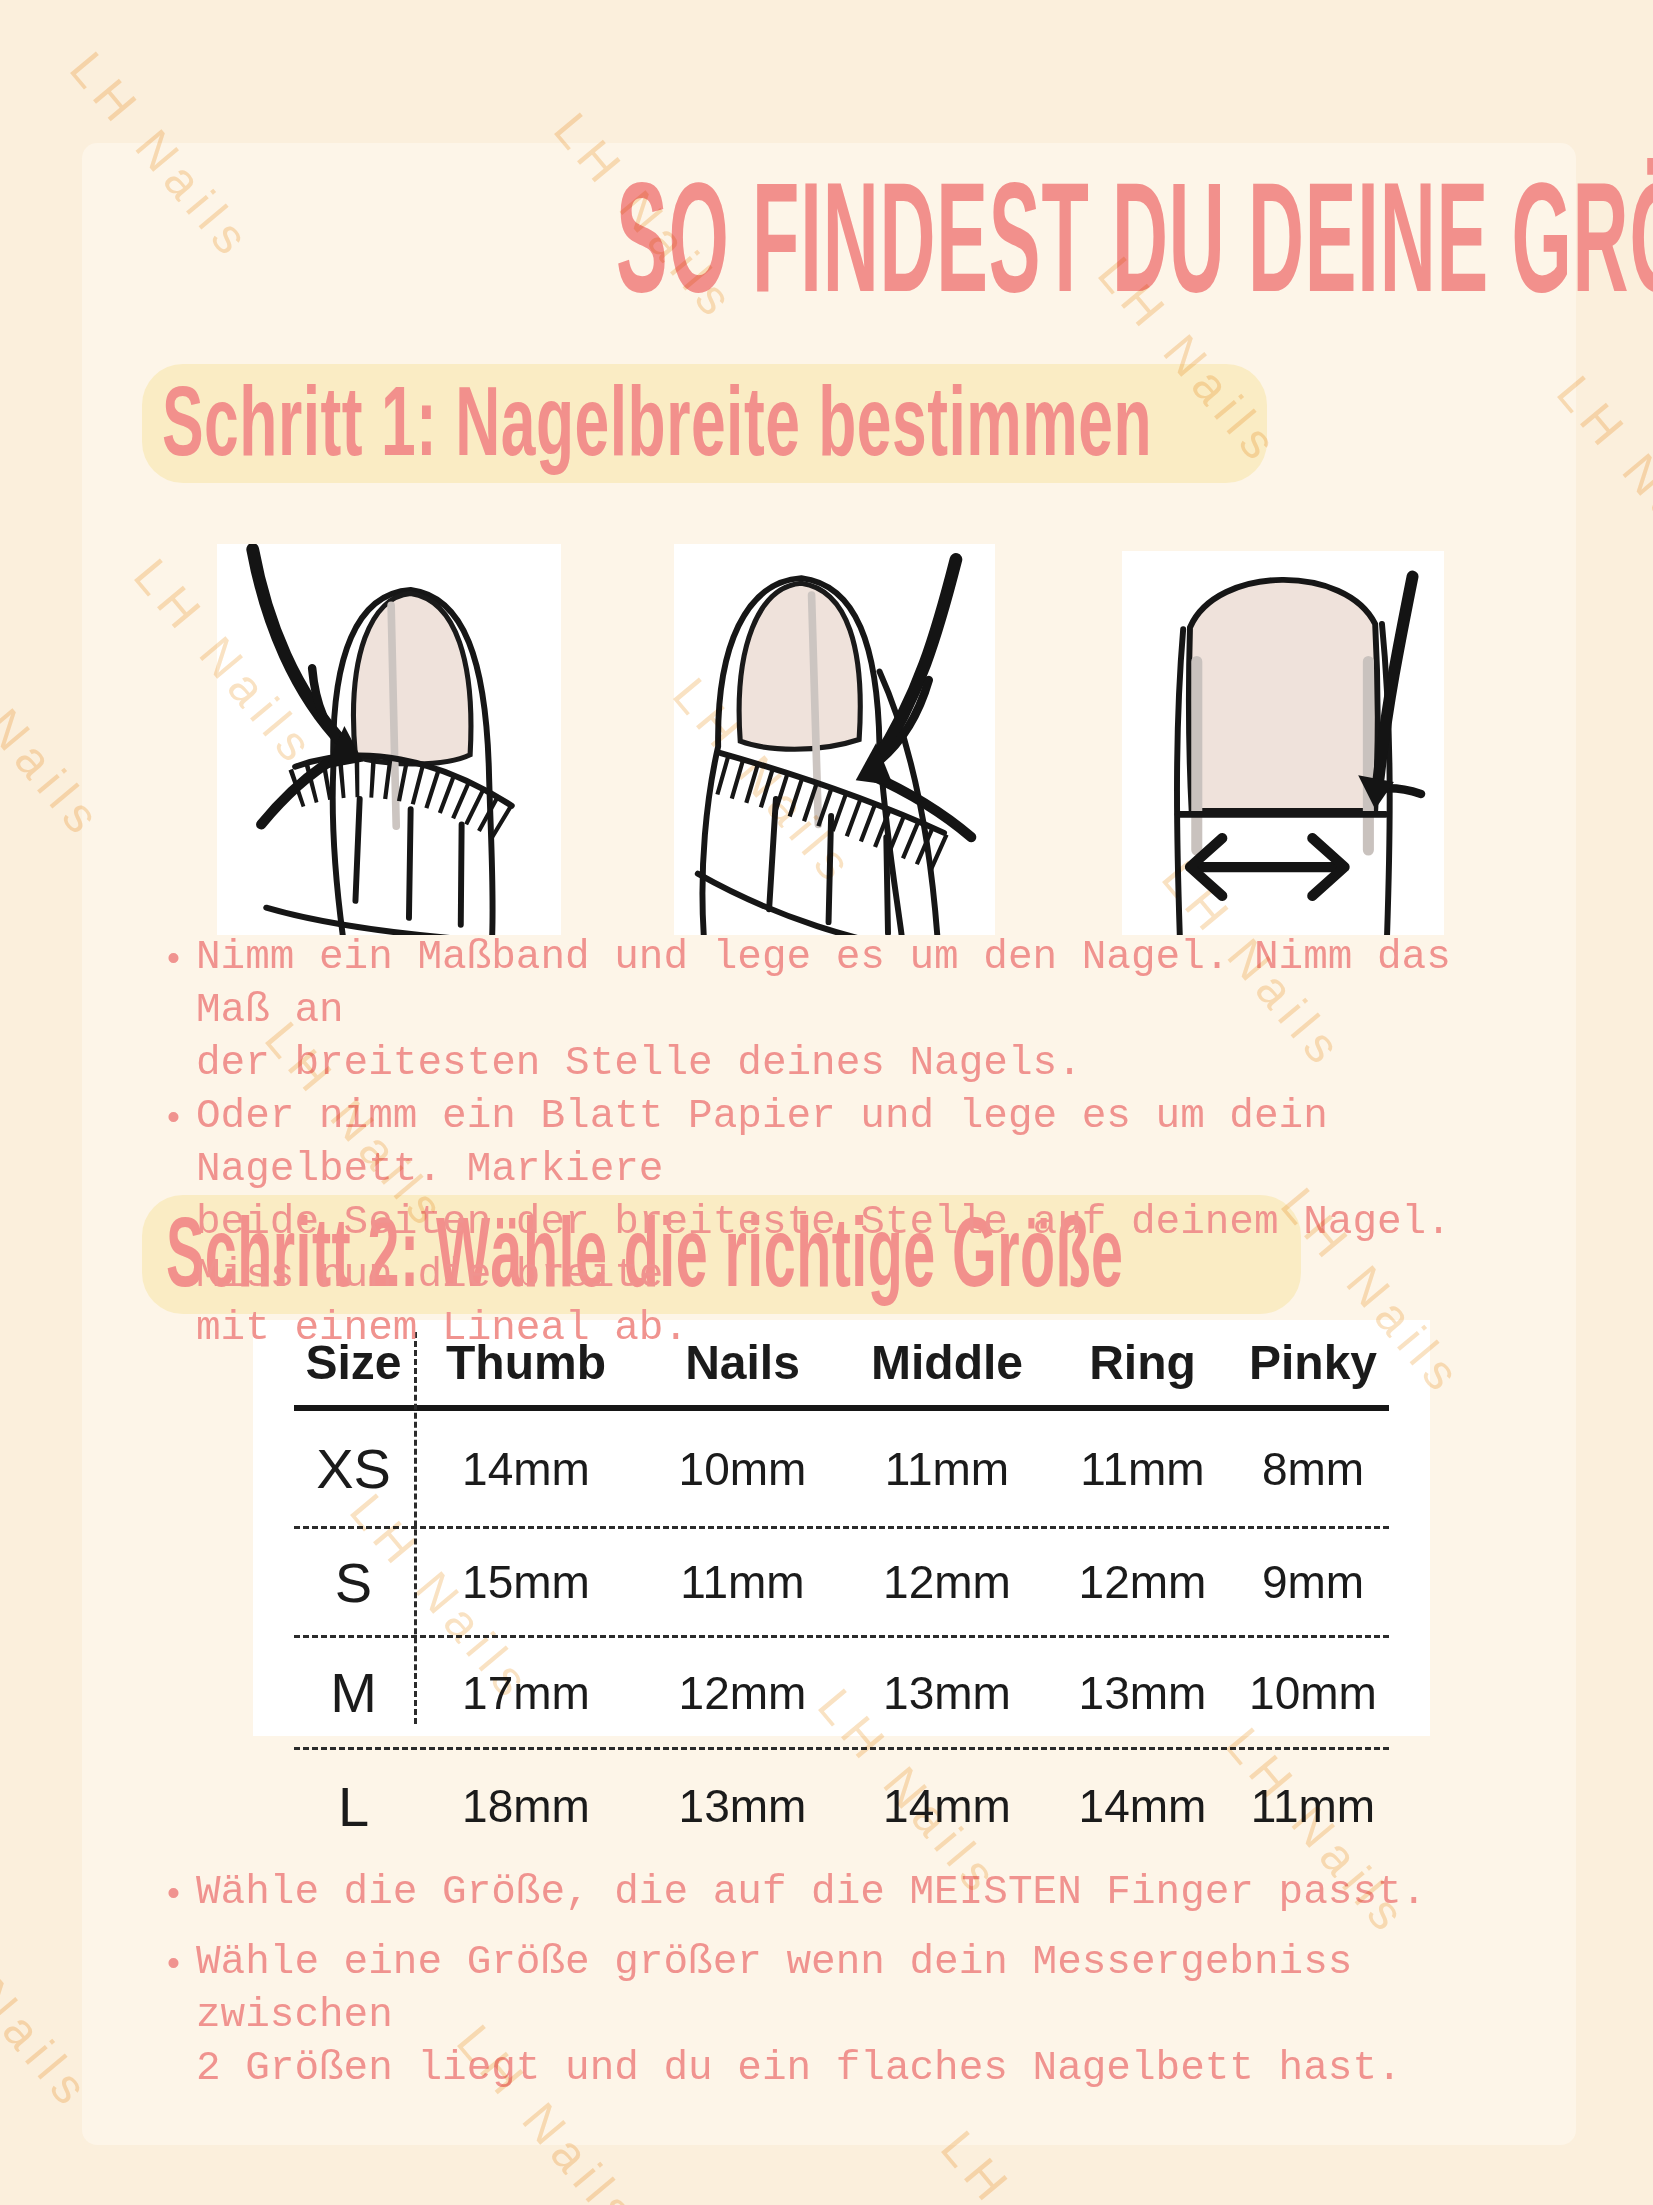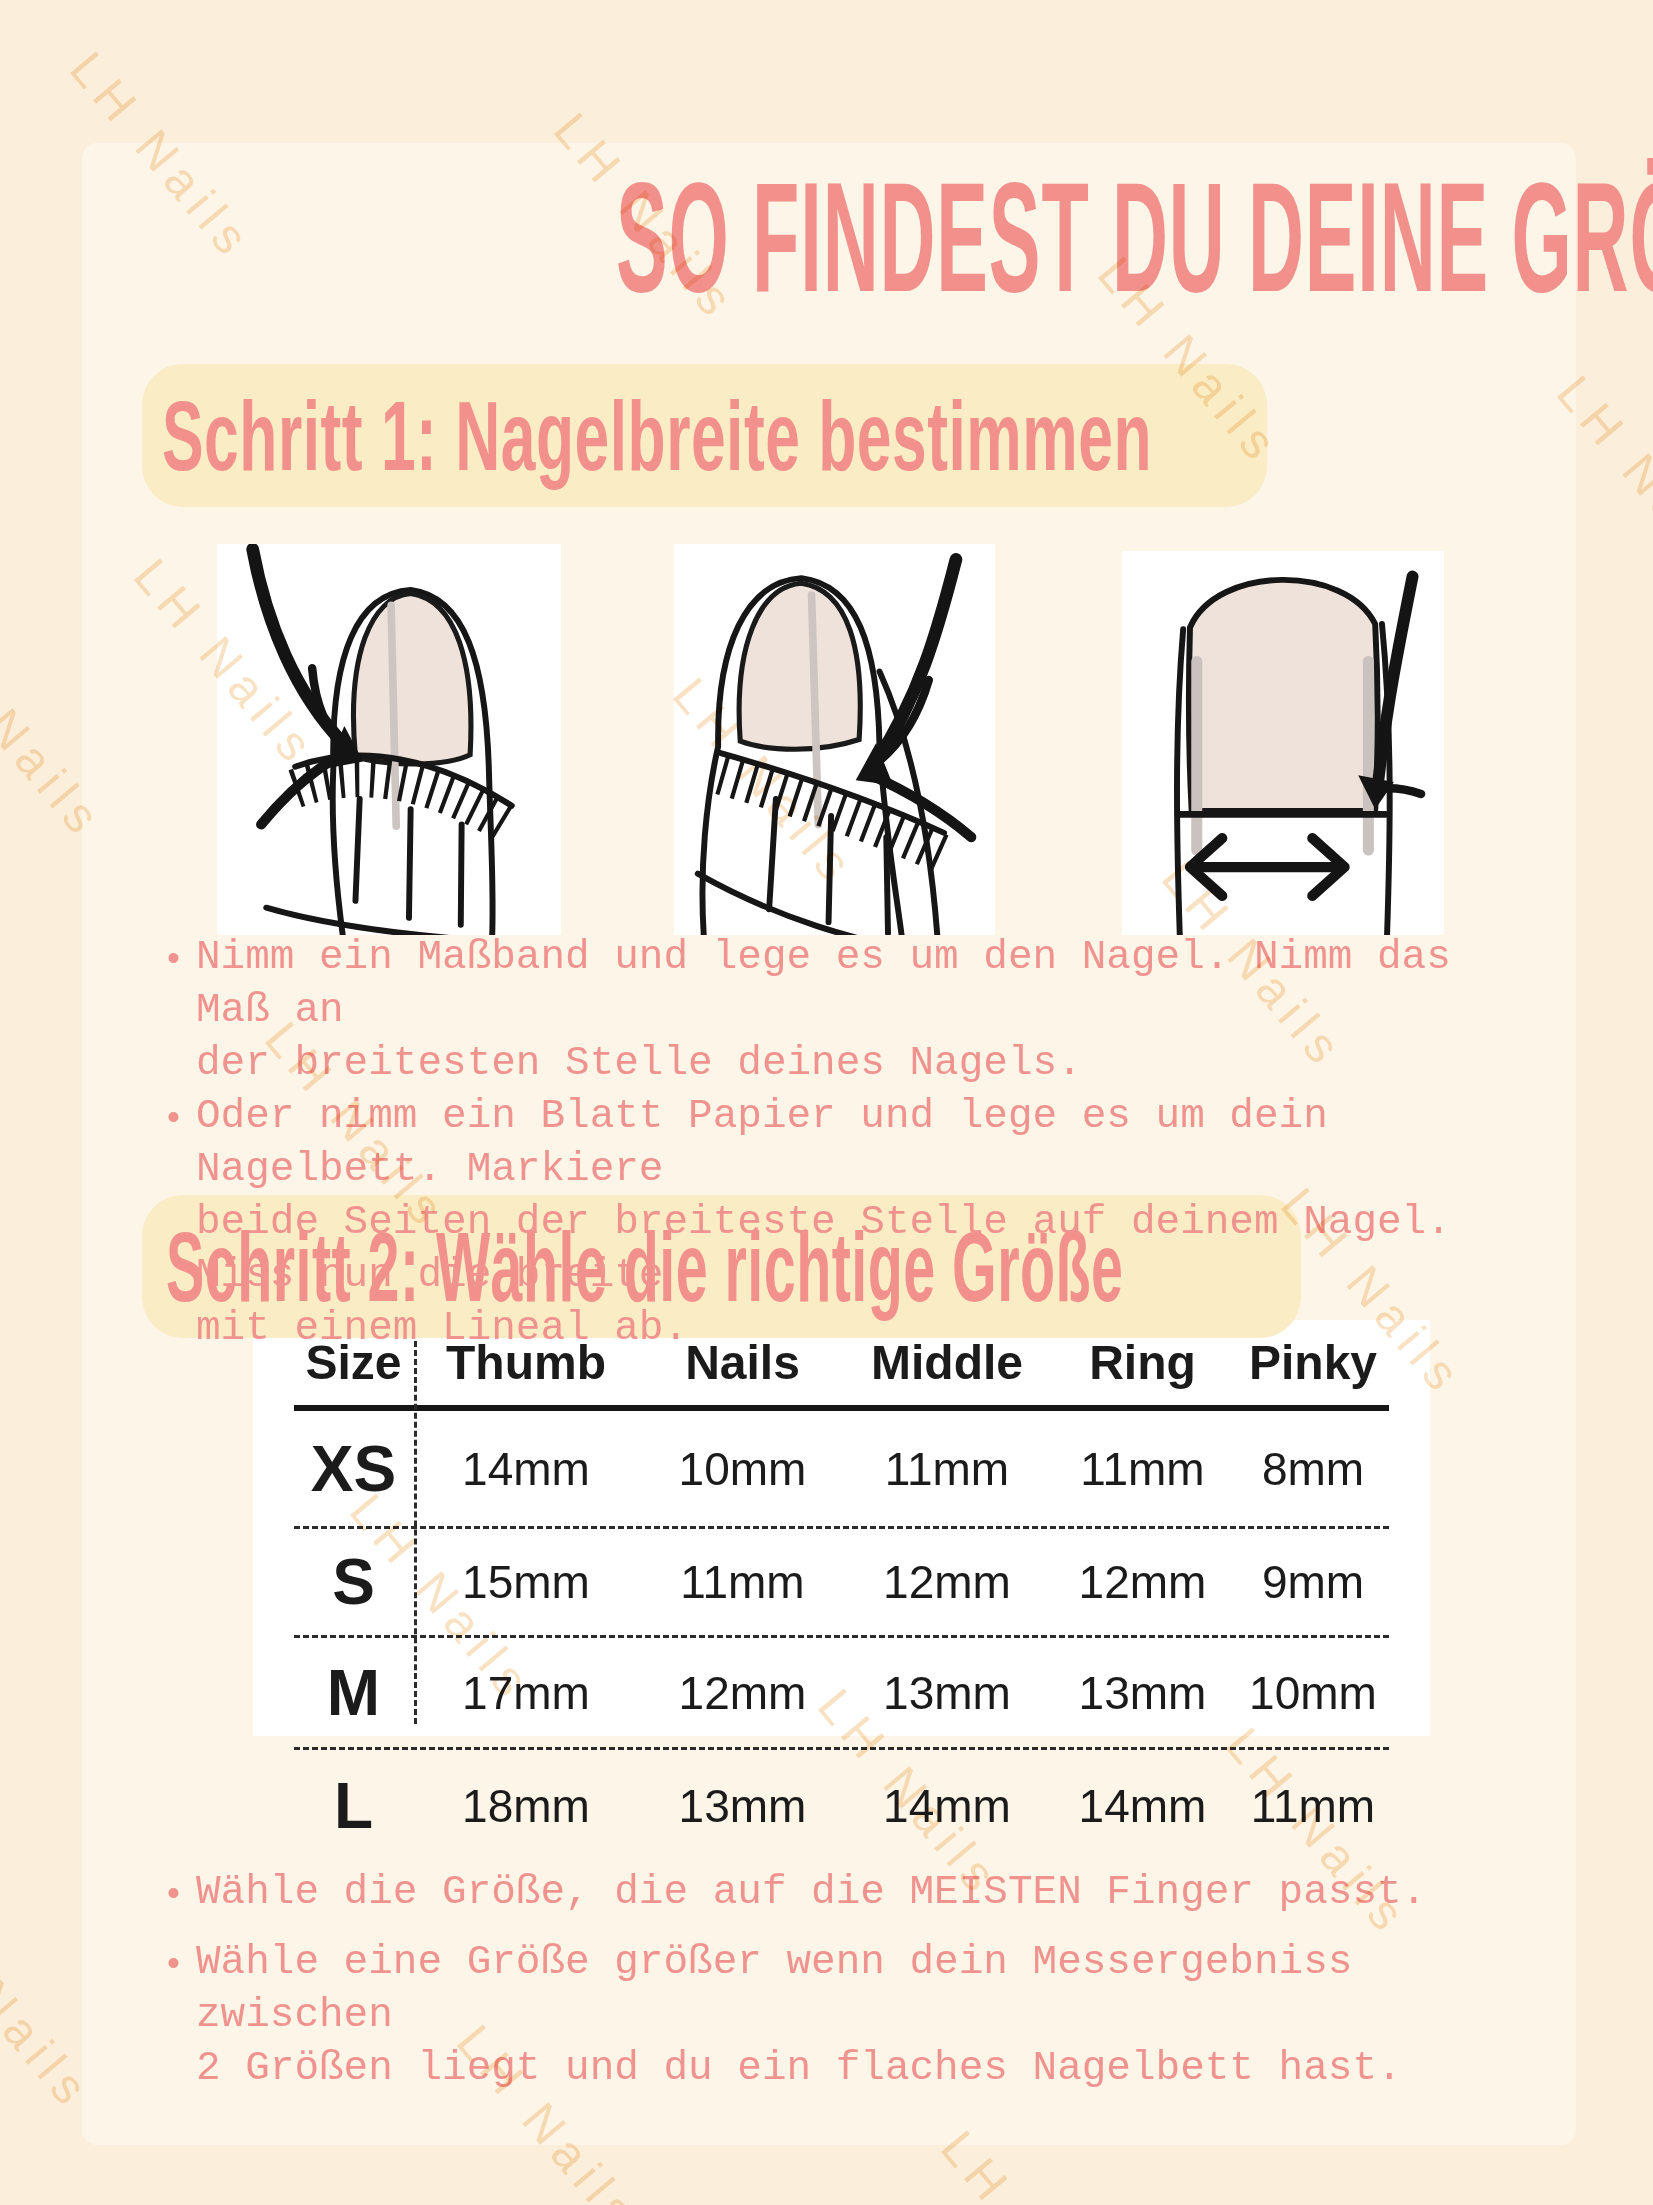--- a/index.html
+++ b/index.html
@@ -22,22 +22,22 @@
 
   
   .wm-layer{position:absolute;inset:0;z-index:10;pointer-events:none;mix-blend-mode:multiply;}
   .wm{position:absolute;white-space:nowrap;color:var(--watermark-peach);opacity:.6;
       font-size:49px;letter-spacing:8.5px;transform:rotate(50deg);transform-origin:left top;}
 
   
   .title-wrap{position:absolute;left:0;right:0;top:149px;text-align:center;z-index:4;line-height:178px;}
   .display{display:inline-block;font-weight:700;color:var(--heading-pink);white-space:nowrap;}
   .title-wrap .display{font-size:155px;transform:scaleX(.50);transform-origin:center;letter-spacing:1.7px;}
-  .step-box{position:absolute;height:143px;background:var(--highlight-yellow);border-radius:41px;
-            display:flex;align-items:center;padding-left:20.4px;z-index:3;}
+  .step-box{position:absolute;height:119px;background:var(--highlight-yellow);border-radius:41px;
+            display:flex;padding-left:20.4px;z-index:3;}
   .step-box .display{font-size:99px;transform-origin:left center;letter-spacing:0.8px;}
   .step1-box{left:142px;top:364px;width:1105px;}
   .step1-box .display{transform:scaleX(.63);}
   .step2-box{left:142px;top:1195px;width:1135px;padding-left:24px;}
   .step2-box .display{transform:scaleX(.58);}
 
   .note{position:absolute;right:119px;top:423px;width:365px;text-align:center;z-index:4;
         color:var(--heading-pink);font-size:44px;line-height:61px;font-weight:400;white-space:pre-line;}
 
   
@@ -57,21 +57,21 @@
   .step2-bullets .bullet + .bullet{margin-top:17px;}
 
   
   .table-panel{position:absolute;left:253px;top:1320px;width:1177px;height:416px;
                background:var(--panel-white);z-index:2;padding:0 41px;box-sizing:border-box;}
   .vline{position:absolute;left:161px;top:12px;bottom:12px;border-left:3.4px dashed #2b2b2b;}
   .trow{display:grid;grid-template-columns:119px 226px 207px 202px 189px 1fr;align-items:center;}
   .thead{height:85px;border-bottom:6px solid var(--line-ink);}
   .trow .cell{text-align:center;font-size:46px;color:var(--table-ink);}
   .thead .cell{font-weight:700;font-size:48px;}
-  .trow .rowlabel{font-weight:700;font-size:64px;}
+  .trow .rowlabel{font-weight:400;font-size:56px;}
   .r1{height:115px;}
   .r2{height:106px;border-top:3.4px dashed #2b2b2b;}
   .r3{height:109px;border-top:3.4px dashed #2b2b2b;}
   .r4{height:112px;border-top:3.4px dashed #2b2b2b;}
 </style>
 </head>
 <body>
 
 <div class="page">
 

